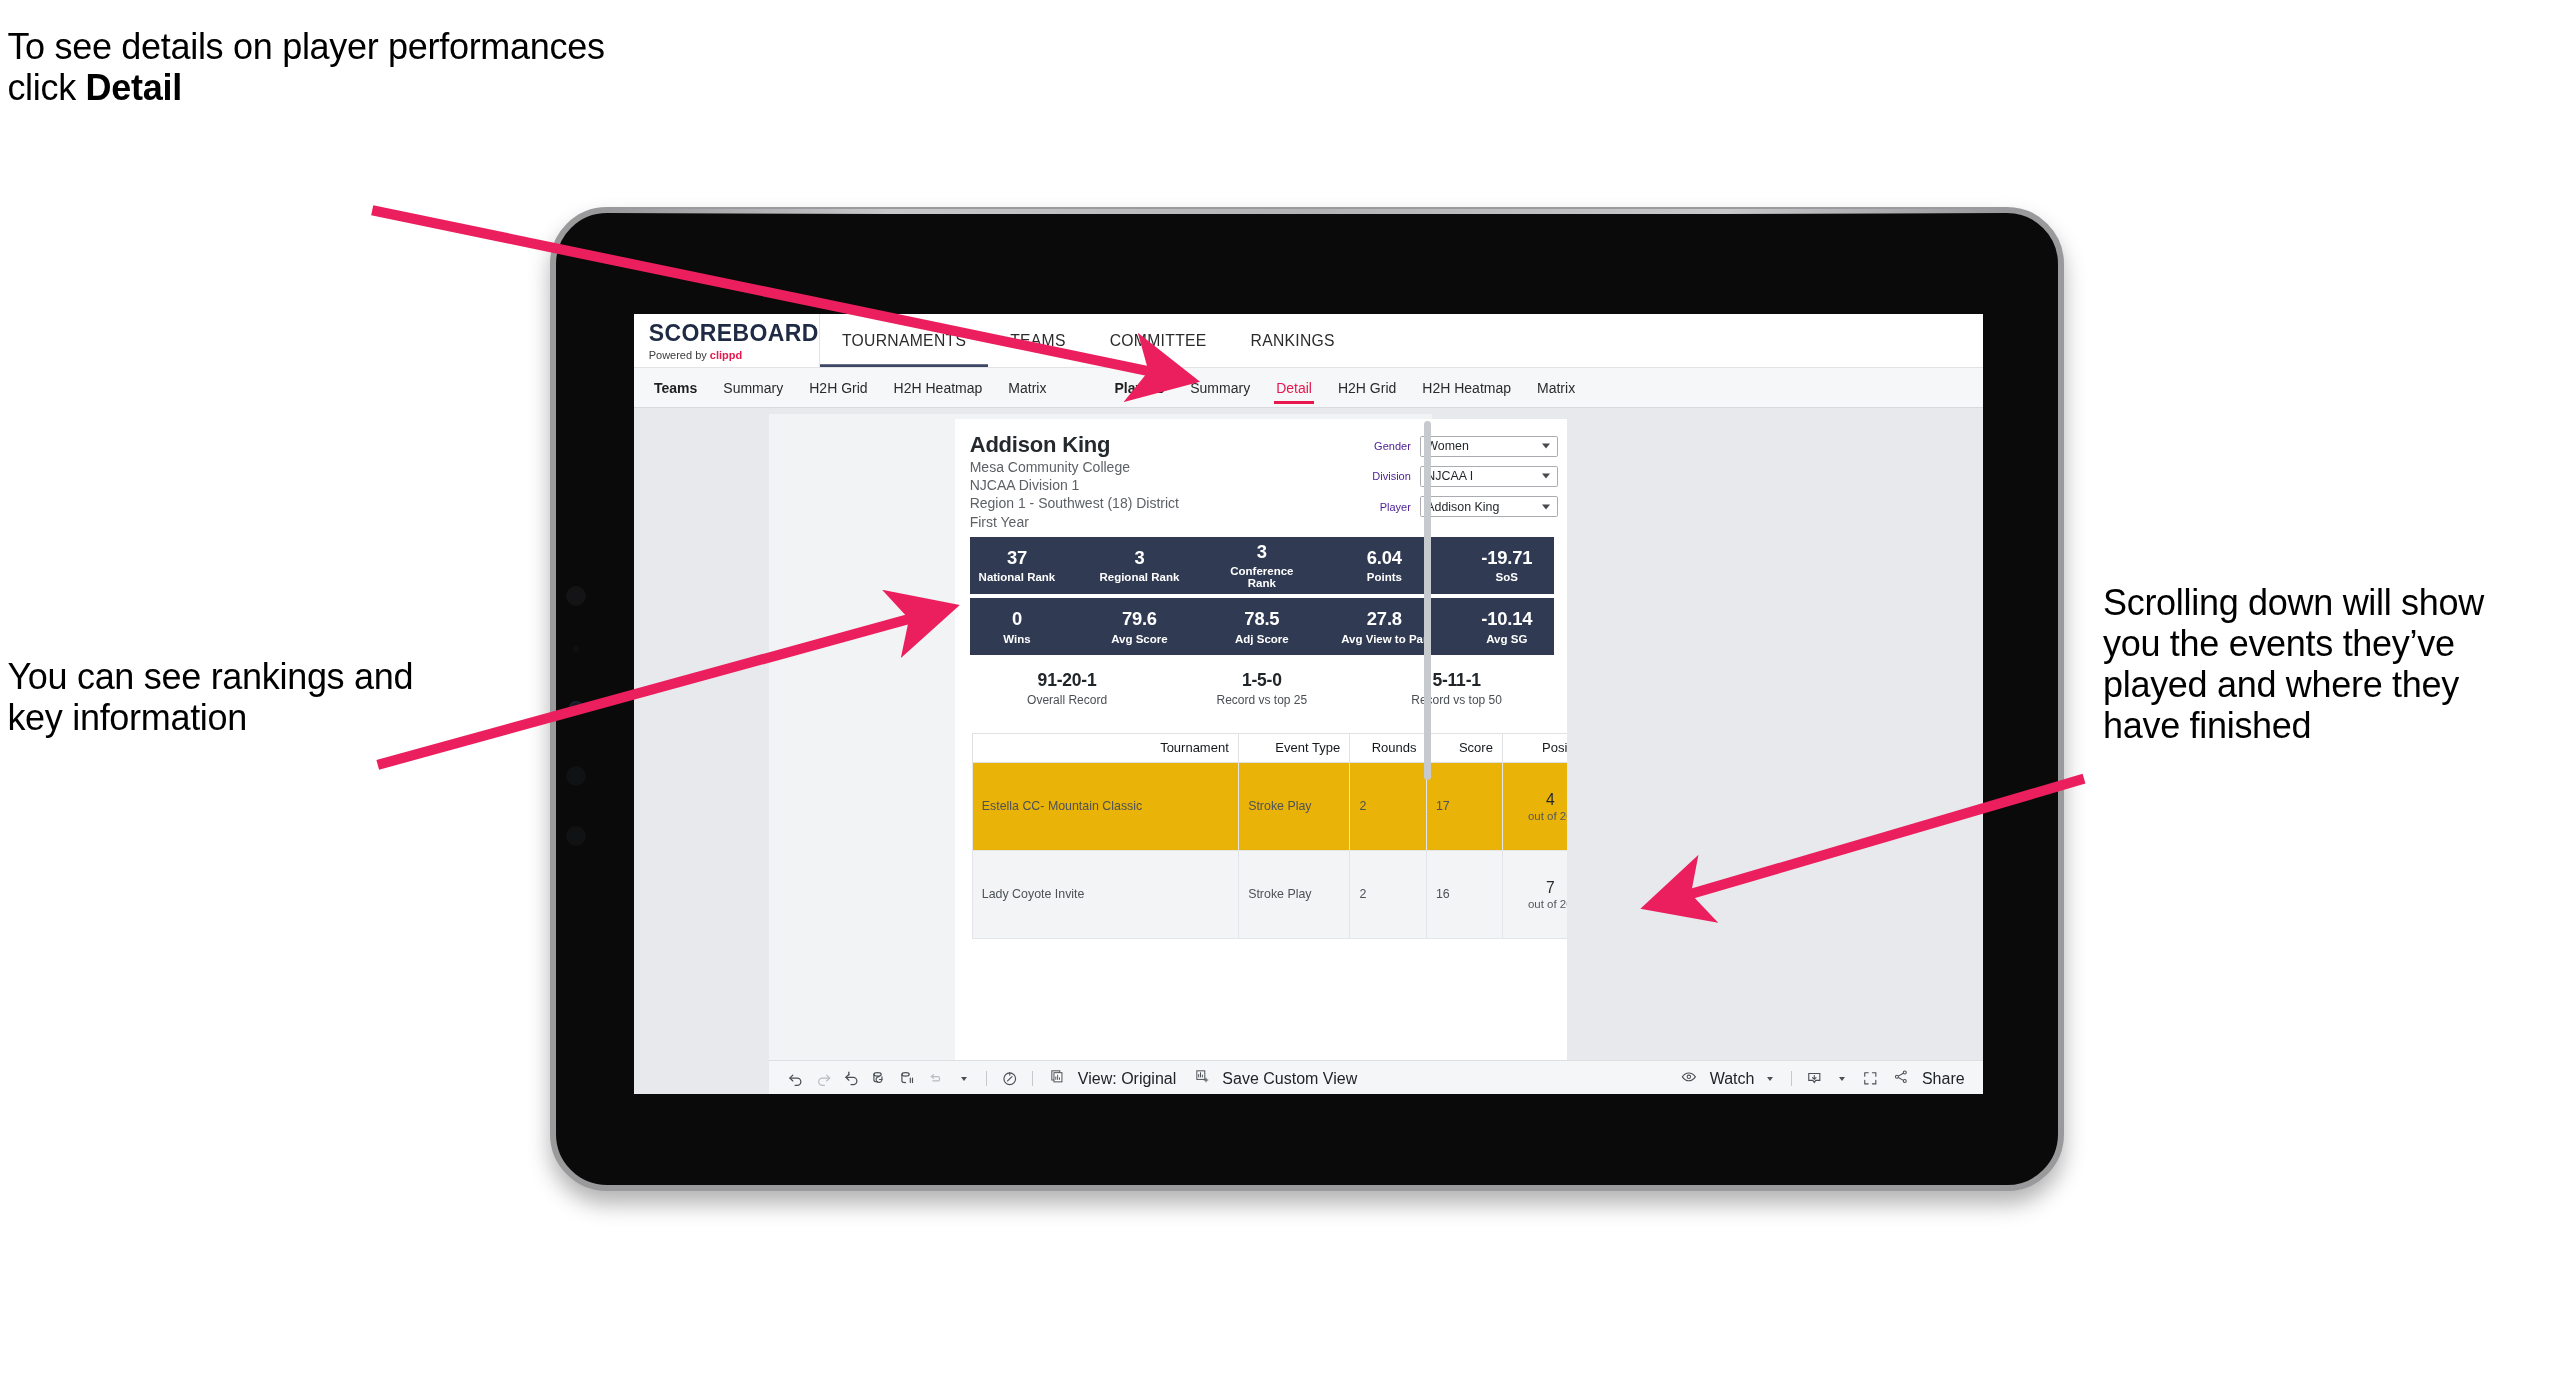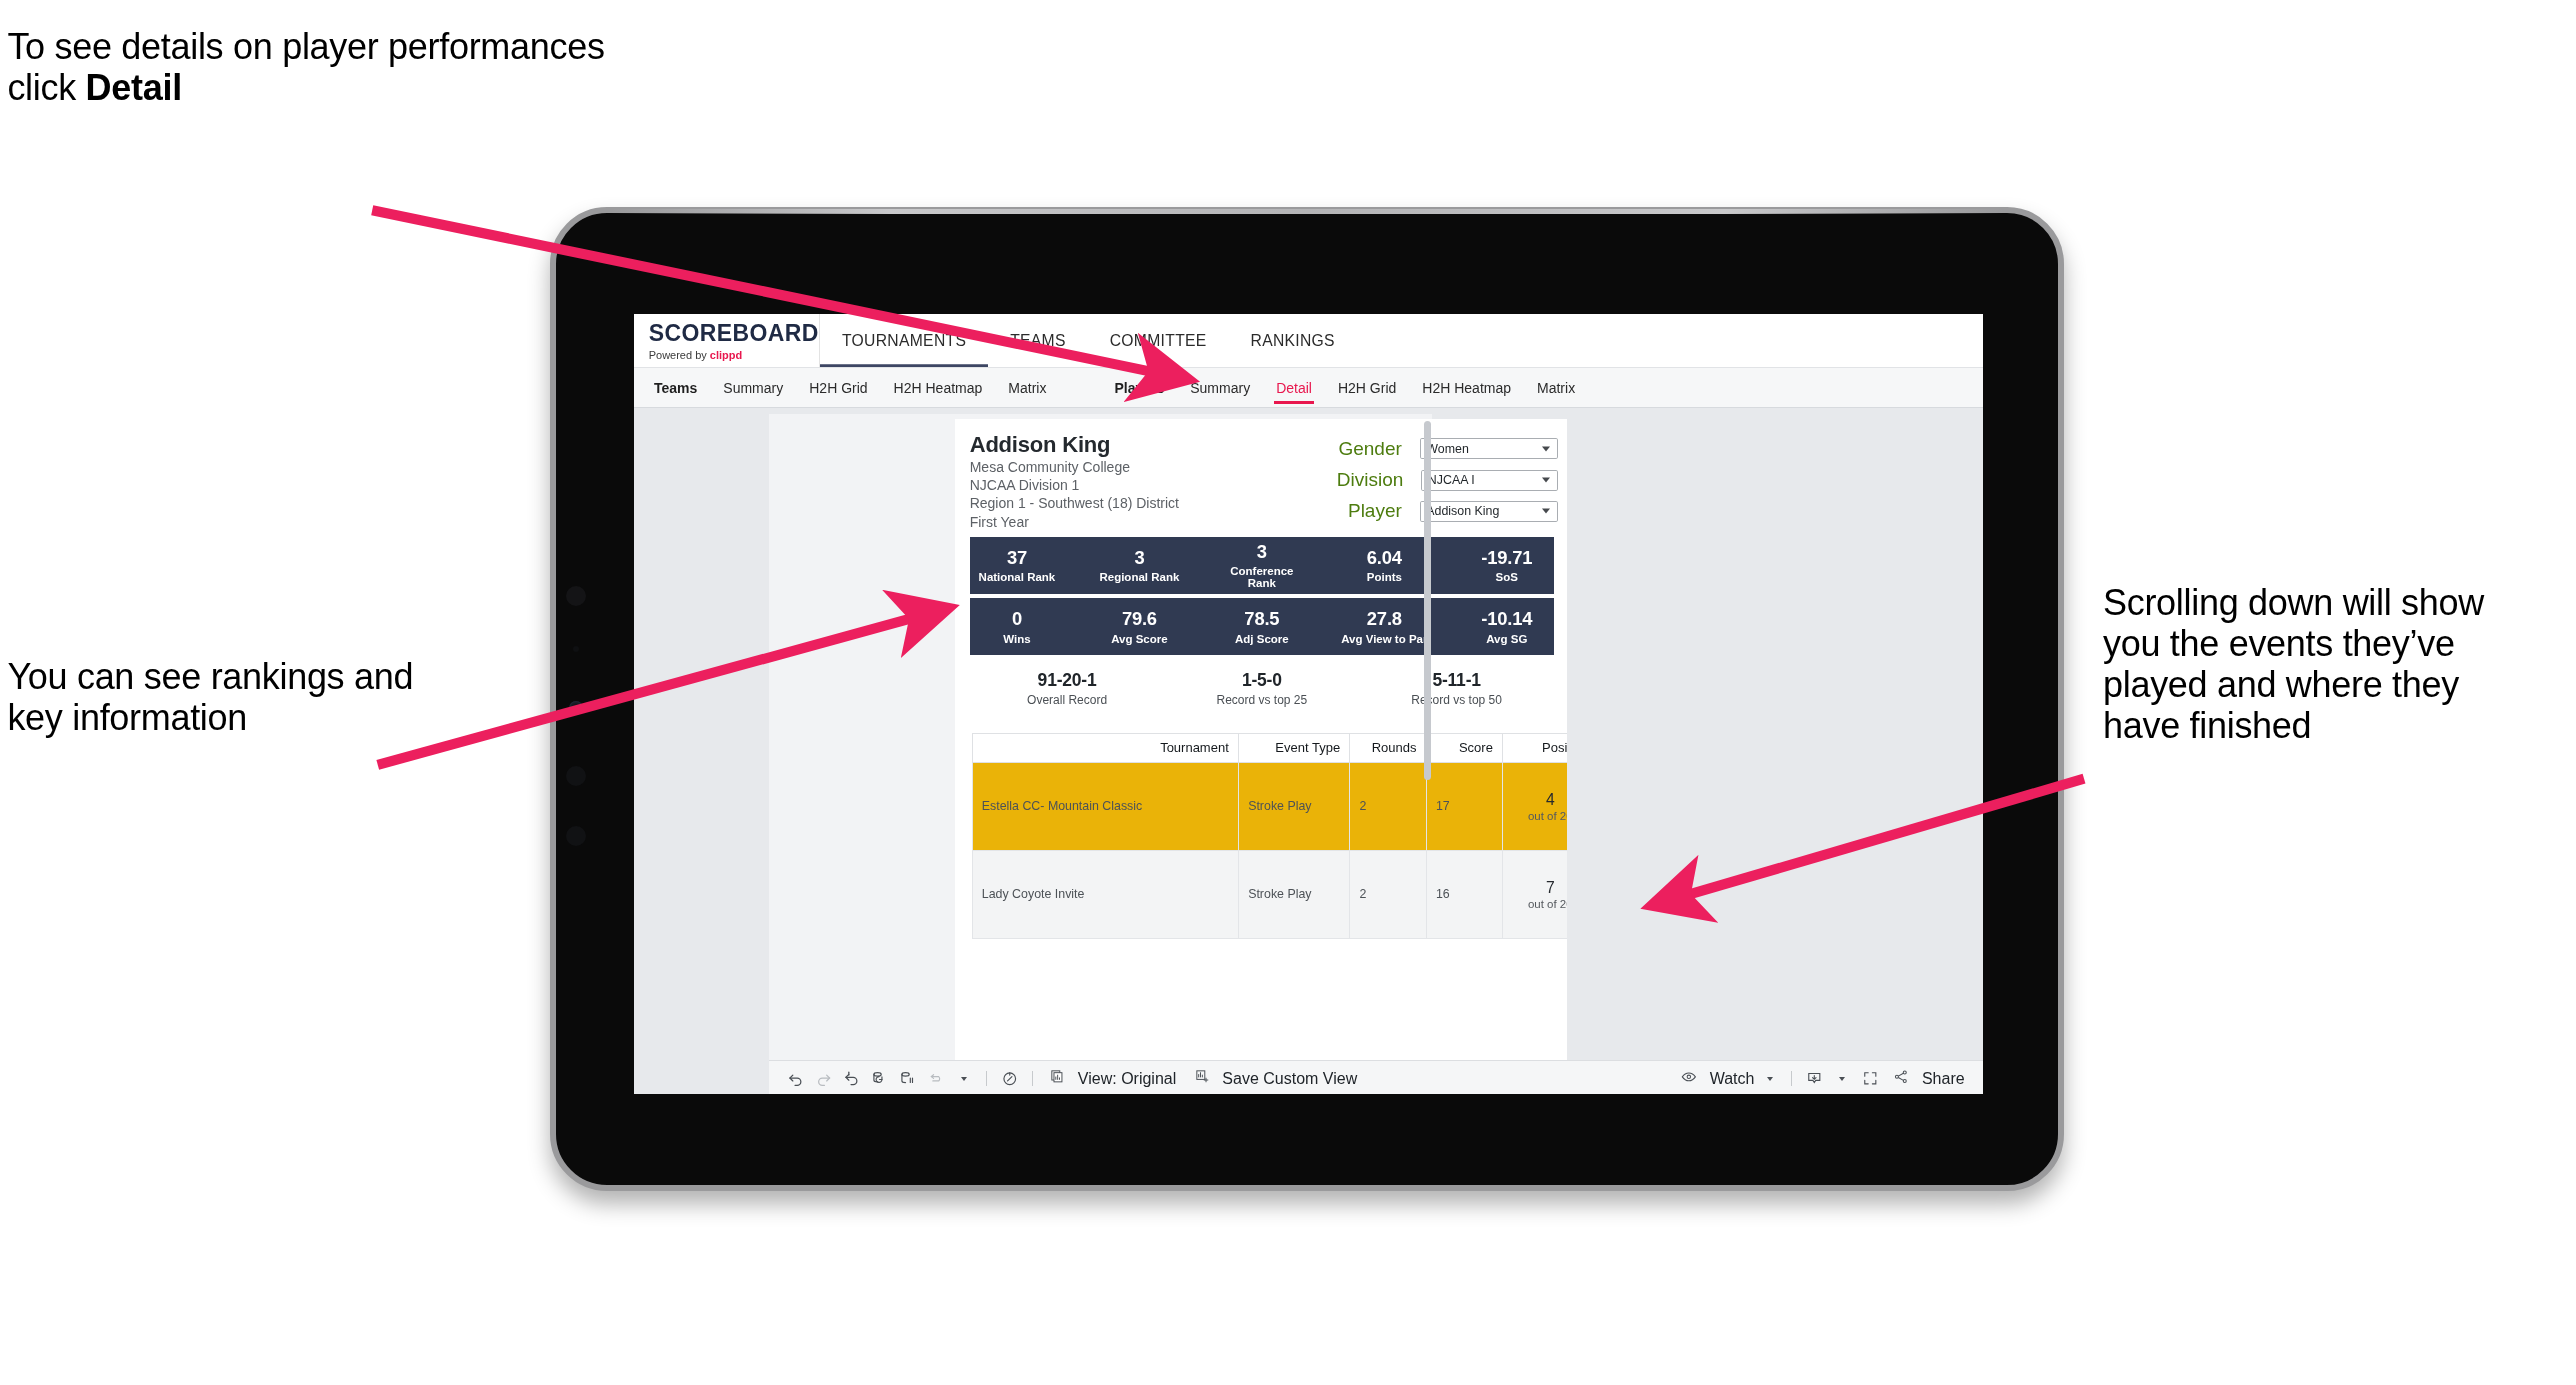--- a/index.html
+++ b/index.html
@@ -64,27 +64,27 @@
   .tabgroup .titem{font-size:14px;color:#2b2b2b;padding:0 13px;position:relative;height:100%;display:flex;align-items:center;}
   .tabgroup .titem.sel{color:#e8174e;}
   .tabgroup .titem.sel:after{content:"";position:absolute;left:11px;right:11px;bottom:2.8px;height:2.8px;background:#e8174e;}
   #tabgap{width:35px;}
 
   
   #canvas{position:relative;height:688px;background:#e7e9ec;}
   #dashwrap{position:absolute;left:135px;top:5.5px;width:663px;bottom:0;background:#f2f3f5;}
   #card{position:absolute;left:186px;top:5.5px;width:612px;bottom:0;background:#ffffff;overflow:hidden;}
 
-  .hdr{display:flex;padding:13px 9.2px 0 14.7px;align-items:flex-end;}
+  .hdr{display:flex;padding:13px 9.2px 0 14.7px;}
   .pinfo{flex:1;}
   .pname{font-size:22px;font-weight:700;color:#24292e;letter-spacing:-0.2px;line-height:1.16;}
   .pmeta{font-size:14px;color:#5d6166;line-height:1.32;}
   .filters{width:221px;padding-top:3.7px;}
   .frow{display:flex;align-items:center;justify-content:flex-end;margin-bottom:9.2px;}
-  .frow label{font-size:19px;color:#4d7c0f;margin-right:18px;}
+  .frow label{font-size:11px;color:#4c1d95;margin-right:9px;}
   .fsel{
     width:138px;height:21px;border:0.9px solid #a9adb2;background:#fff;border-radius:1.8px;
     display:flex;align-items:center;padding:0 5.5px;box-sizing:border-box;
     font-size:12.4px;color:#1f2428;position:relative;
   }
   .fsel .carret{position:absolute;right:6.4px;top:50%;transform:translateY(-50%);
     width:0;height:0;border-left:4.1px solid transparent;border-right:4.1px solid transparent;border-top:5px solid #46494d;}
 
   .band{background:#303a52;margin:5.5px 13px 0 14.7px;height:57px;display:flex;align-items:center;gap:28px;}
   .band.second{margin-top:4.6px;}

